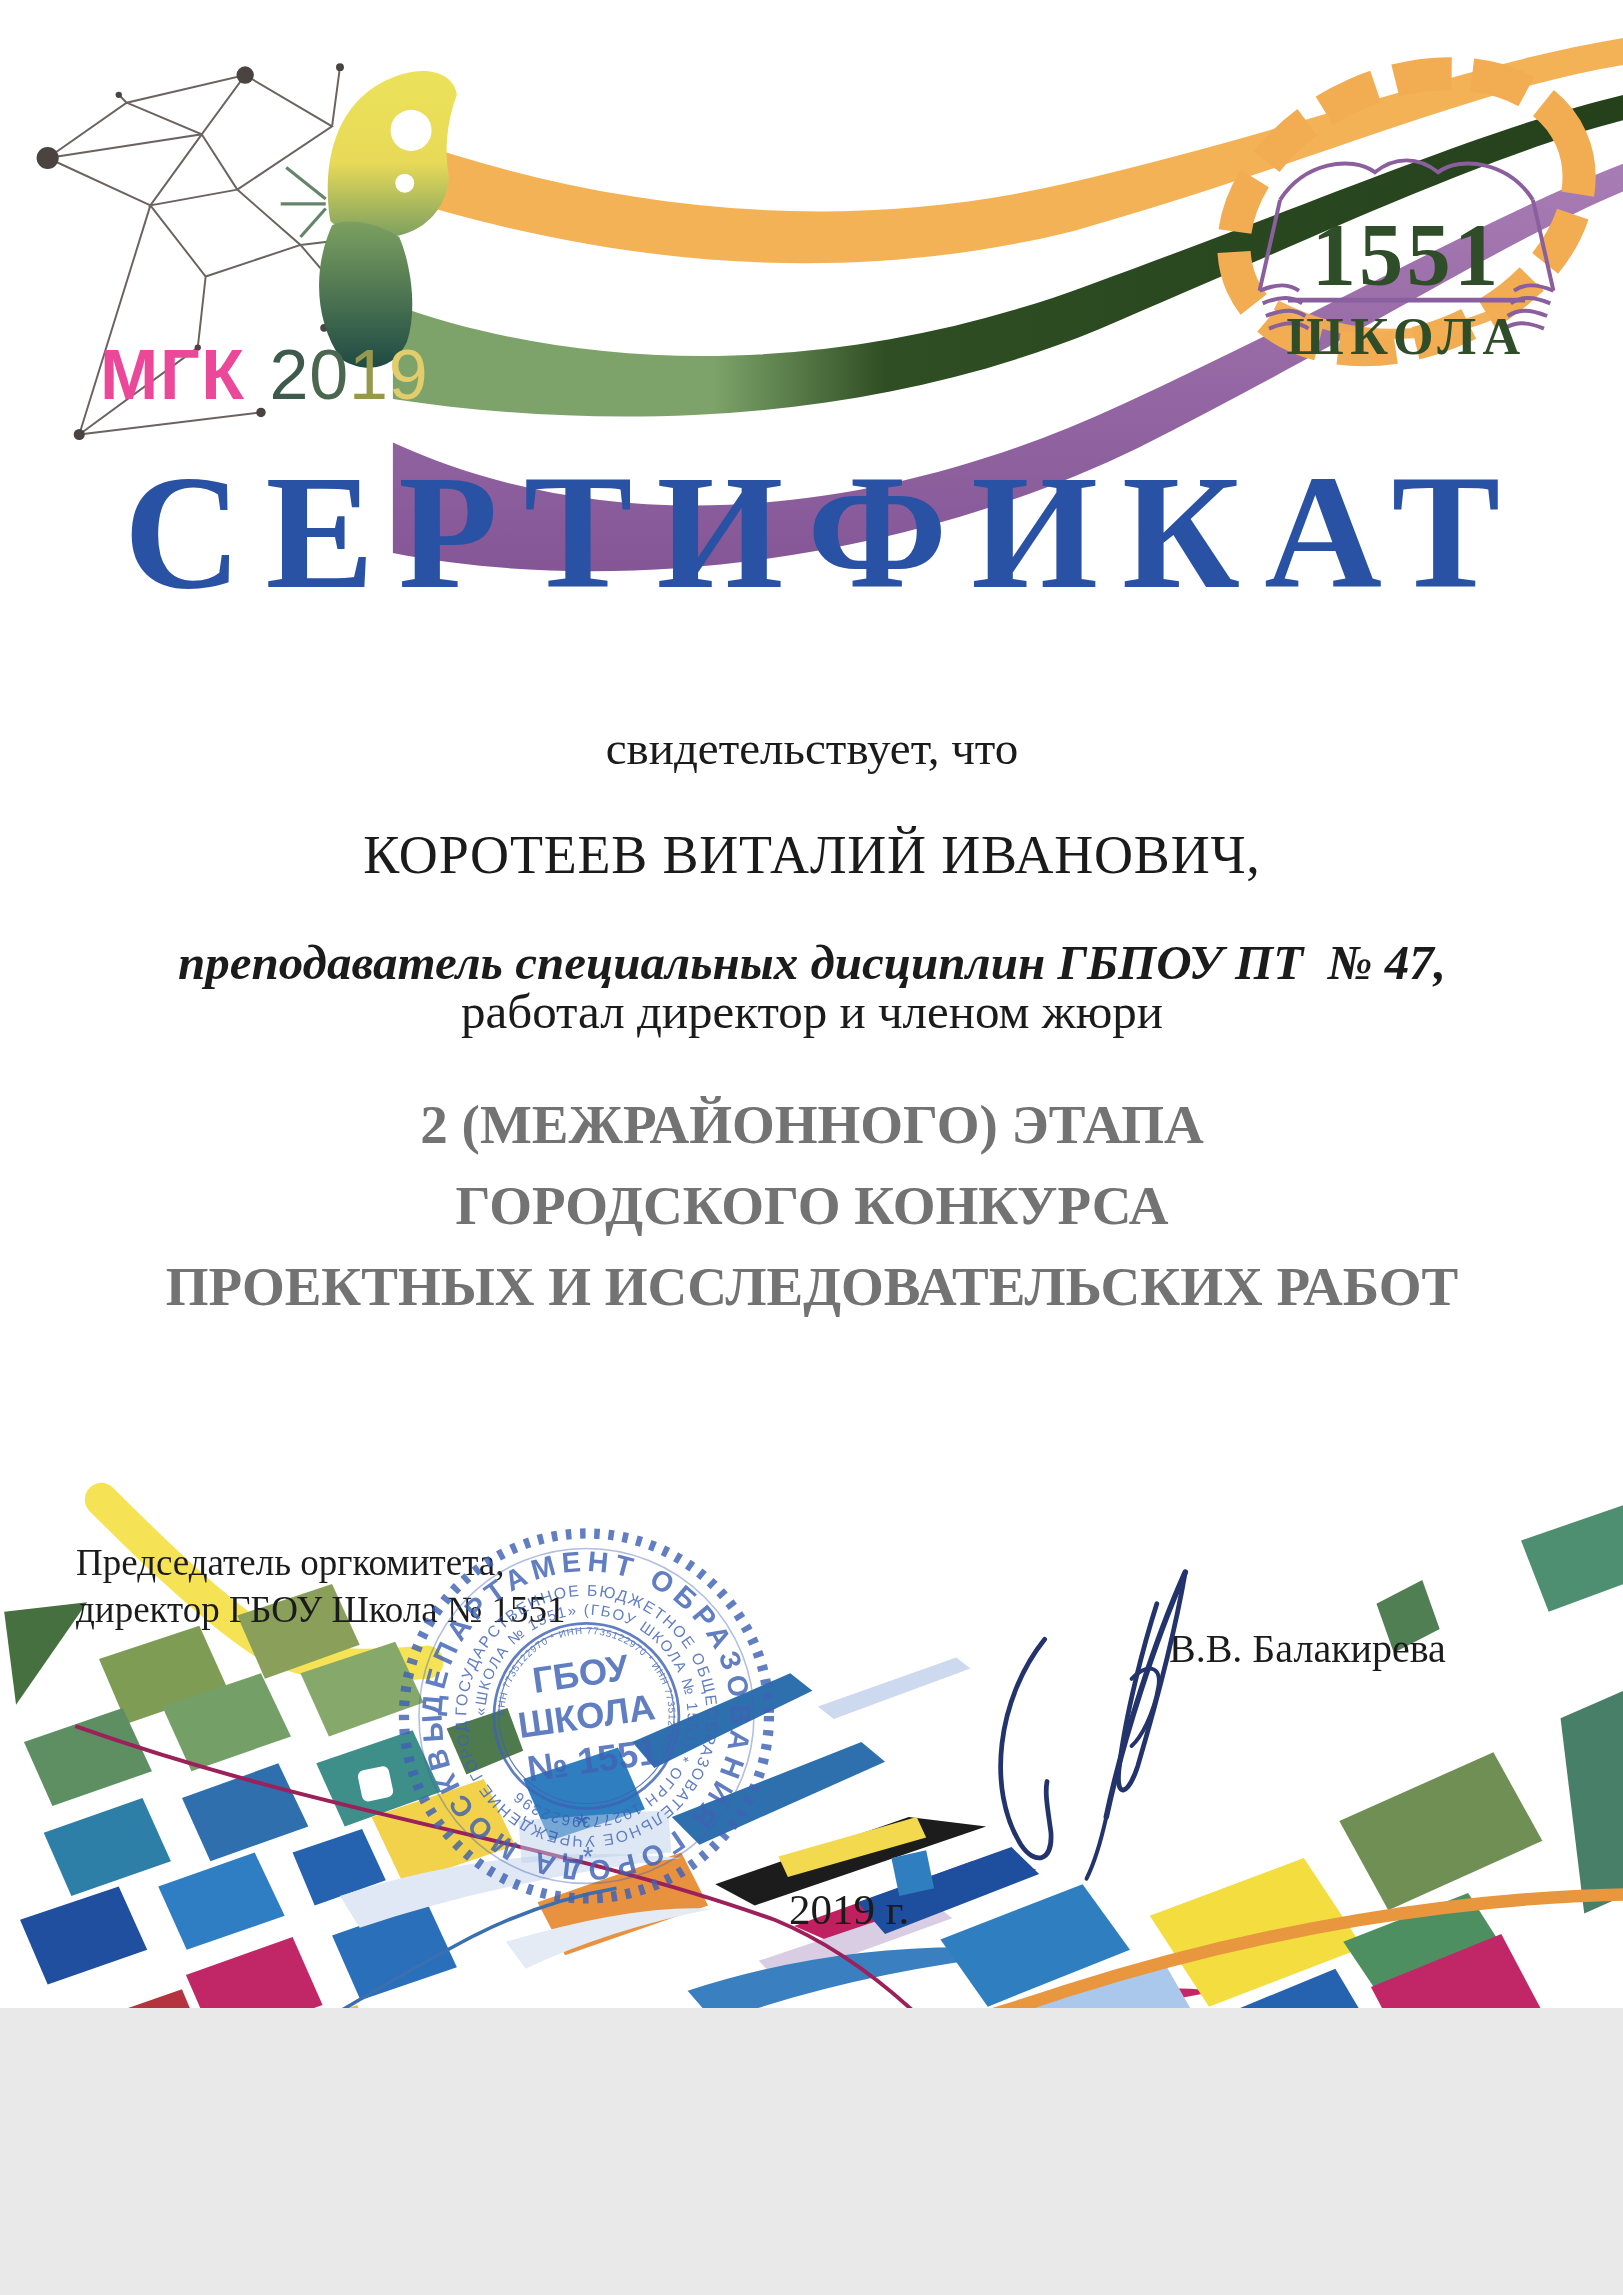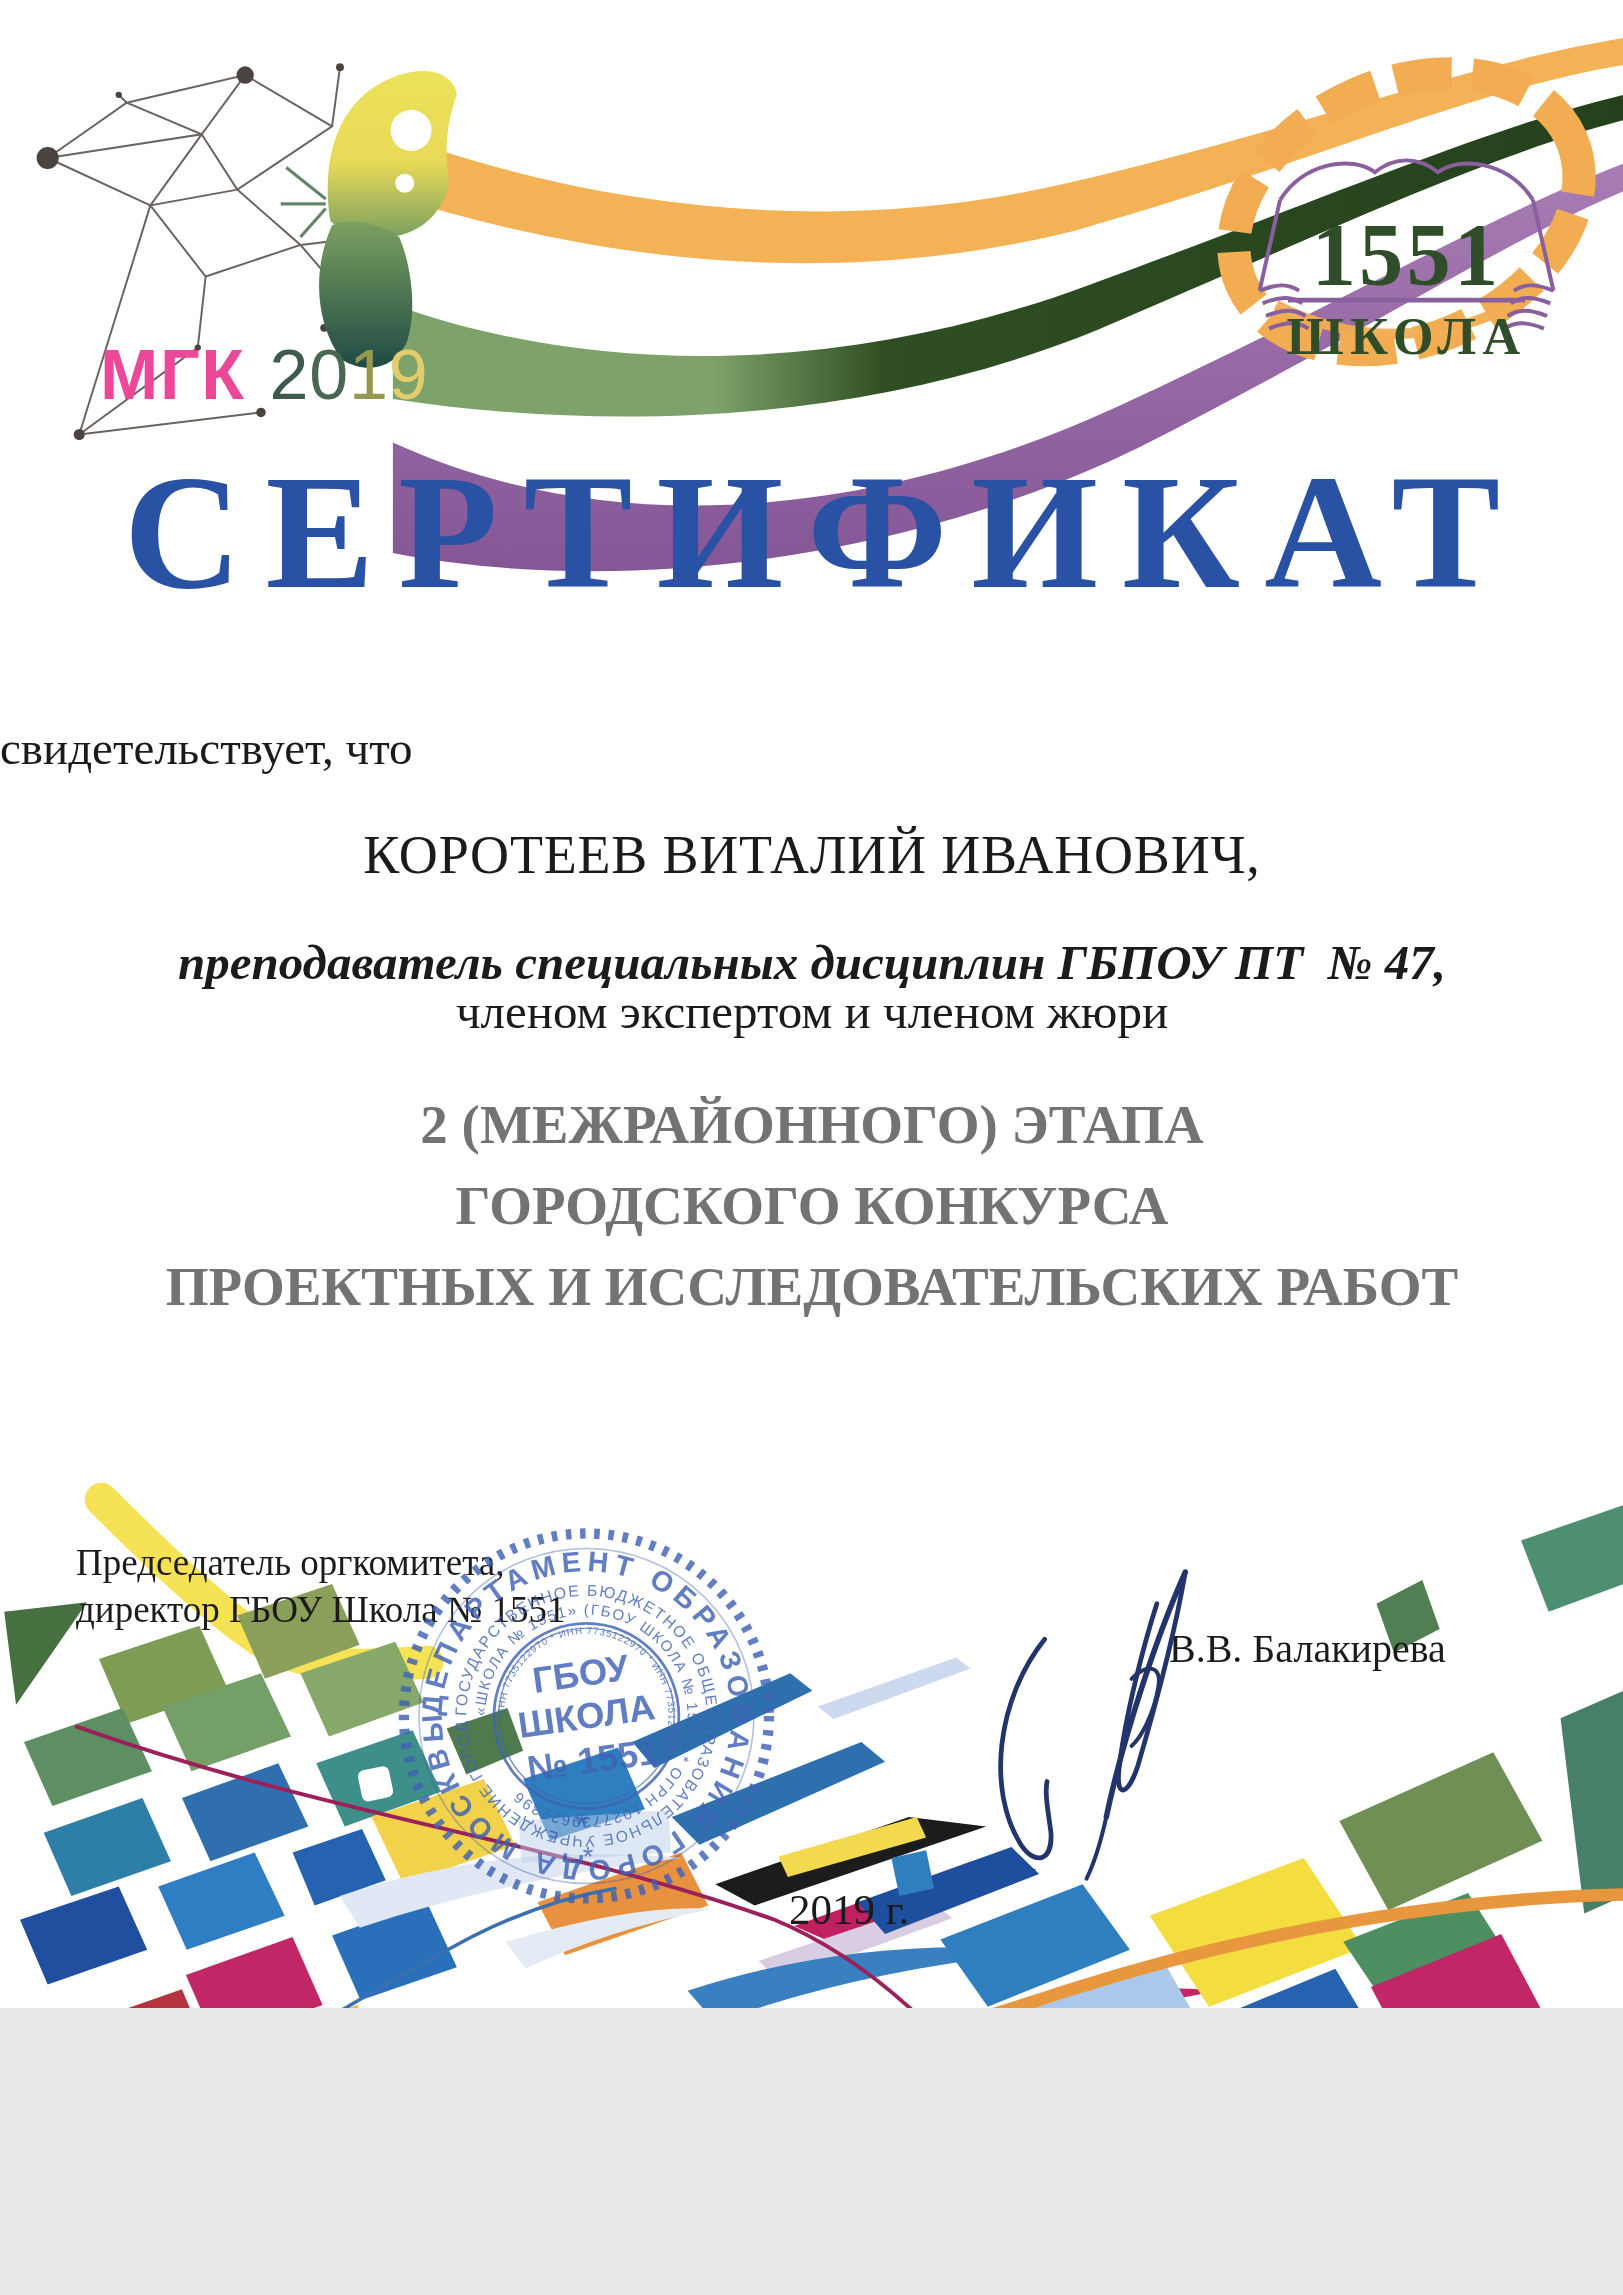--- a/index.html
+++ b/index.html
@@ -9,21 +9,21 @@
   }
   .abs{position:absolute;}
   svg{position:absolute;left:0;top:0;}
   
   .mgk-line{left:100px;top:340px;font-family:"Liberation Sans","DejaVu Sans",sans-serif;font-size:70px;line-height:70px;white-space:nowrap;}
   .mgk-line .mgk{font-weight:bold;color:#ec4899;letter-spacing:1.6px;}
   .mgk-line .mgk-year{font-weight:normal;letter-spacing:0.8px;margin-left:24px;}
   
   .title{left:0;top:447px;width:100%;text-align:center;font-weight:bold;
          font-size:163px;line-height:170px;letter-spacing:24px;text-indent:24px;color:#2a52a4;white-space:nowrap;}
-  .line-certifies{left:0;top:721px;width:100%;font-size:47px;}
+  .line-certifies{left:0;top:721px;width:100%;text-align:center;font-size:47px;}
   .line-name{left:0;top:824px;width:100%;text-align:center;font-size:54px;font-weight:normal;letter-spacing:0.8px;}
   .line-role{left:0;top:901px;width:100%;text-align:center;font-size:49px;font-weight:bold;font-style:italic;white-space:pre;margin-top:33px;}
   .line-served{left:0;top:983px;width:100%;text-align:center;font-size:49px;}
   .event-block{left:0;top:1084px;width:100%;text-align:center;color:#737373;font-weight:bold;font-size:55px;line-height:81px;}
   .signer-titles{left:76px;top:1539px;font-size:37px;line-height:47px;}
   .signer-name{left:1169px;top:1625px;font-size:40px;white-space:nowrap;}
   .year-line{left:789px;top:1885px;font-size:43px;white-space:nowrap;}
   .fg{z-index:3;}
   .txt{z-index:2;}
 </style>
@@ -187,21 +187,21 @@
   </svg>
 
   <div class="abs txt mgk-line">
     <span class="mgk">МГК</span><span class="mgk-year"><span style="color: rgb(62, 90, 77);">2</span><span style="color: rgb(74, 103, 80);">0</span><span style="color: rgb(149, 152, 77);">1</span><span style="color: rgb(227, 204, 107);">9</span></span>
   </div>
 
   <div class="abs txt title">СЕРТИФИКАТ</div>
   <div class="abs txt line-certifies">свидетельствует, что</div>
   <div class="abs txt line-name">КОРОТЕЕВ ВИТАЛИЙ ИВАНОВИЧ,</div>
   <div class="abs txt line-role">преподаватель специальных дисциплин ГБПОУ ПТ  № 47,</div>
-  <div class="abs txt line-served">членом экспертом и членом жюри</div>
+  <div class="abs txt line-served">работал директор и членом жюри</div>
 
   <div class="abs txt event-block">
     <div>2 (МЕЖРАЙОННОГО) ЭТАПА</div>
     <div>ГОРОДСКОГО КОНКУРСА</div>
     <div>ПРОЕКТНЫХ И ИССЛЕДОВАТЕЛЬСКИХ РАБОТ</div>
   </div>
 
   <div class="abs txt signer-titles">
     <div>Председатель оргкомитета,</div>
     <div>директор ГБОУ Школа № 1551</div>

